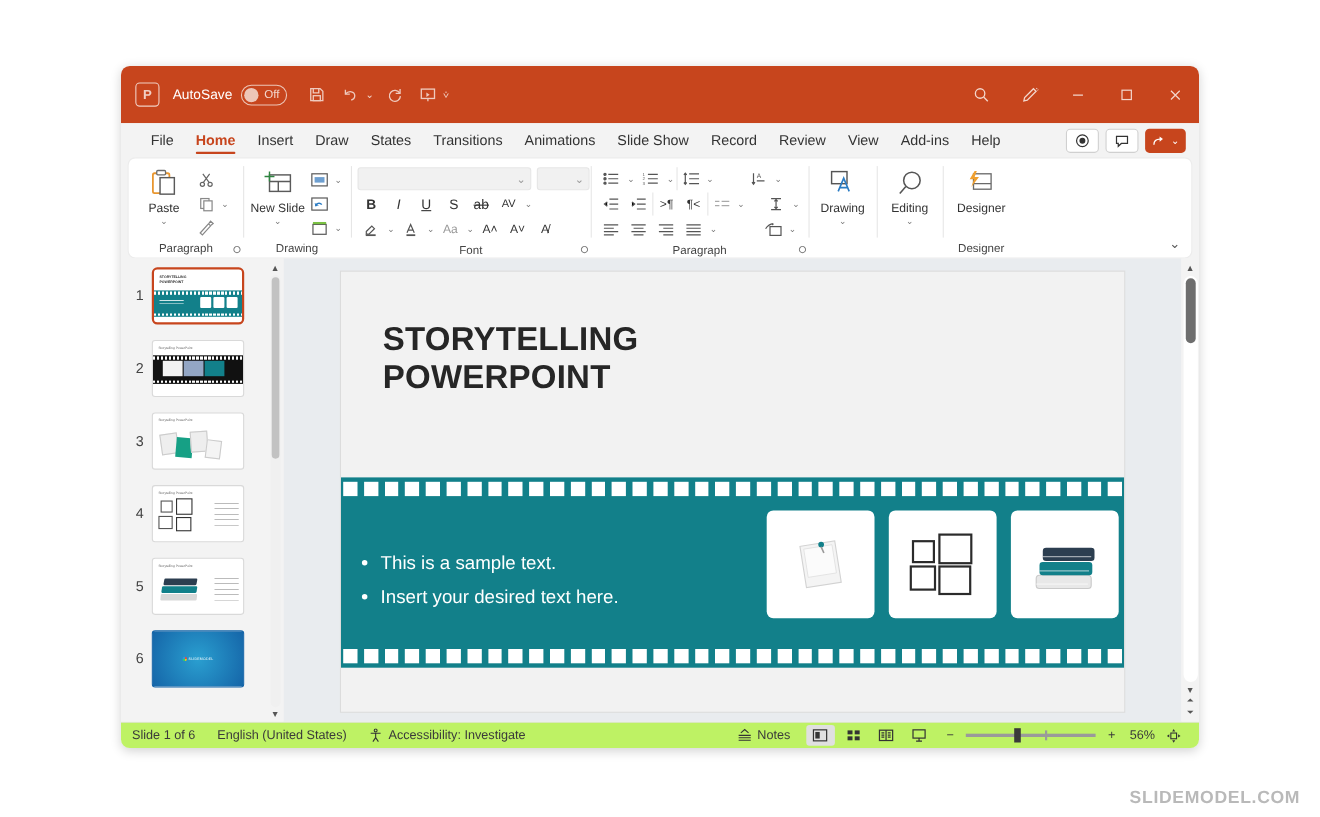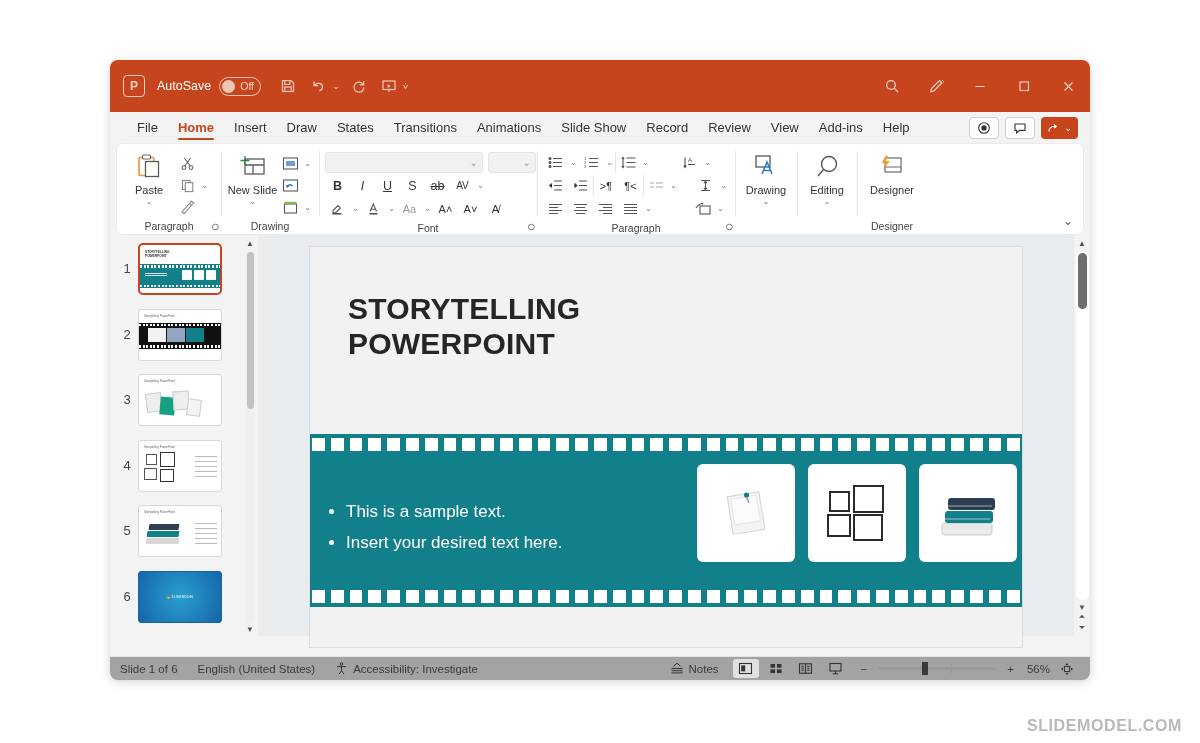--- a/index.html
+++ b/index.html
@@ -189,24 +189,23 @@
     width: 16px; background:#f3f3f3; display:flex; flex-direction:column;
     align-items:center; padding-top: 4px; position:relative;
   }
   .msb-track { flex:1; width: 13px; background:#fff; position:relative; border-radius:7px; margin: 3px 0; }
   .msb-thumb { position:absolute; left:2px; right:2px; top: 2px; height: 16%; background:#6e6e6e; border-radius:7px; }
   .msb-arrow { font-size: 8px; color:#555; }
   .msb-nav { display:flex; flex-direction:column; align-items:center; gap: 1px; padding-bottom: 3px; }
 
   
   .statusbar {
-    height: 24px; background:#a3a3a3; display:flex; align-items:center;
+    height: 24px; background:#bef264; display:flex; align-items:center;
     font-size: 11.5px; color:#3a3a3a; padding: 0 10px; flex-shrink:0;
     border-top:1px solid #e4e4e4;
-    margin-top:20px;
   }
   .sb-item { margin-right: 20px; display:flex; align-items:center; gap:5px; }
   .sb-right { margin-left:auto; display:flex; align-items:center; gap: 4px; }
   .viewbtn {
     width: 26px; height: 19px; display:flex; align-items:center; justify-content:center;
     border-radius:3px; color:#3a3a3a;
   }
   .viewbtn.active { background:#e0e0e0; }
   .zoomtrack { width: 118px; height: 3px; background:#9a9a9a; position:relative; margin: 0 7px; }
   .zoomknob { position:absolute; left: 44px; top:-5px; width: 6px; height: 13px; background:#3a3a3a; }

